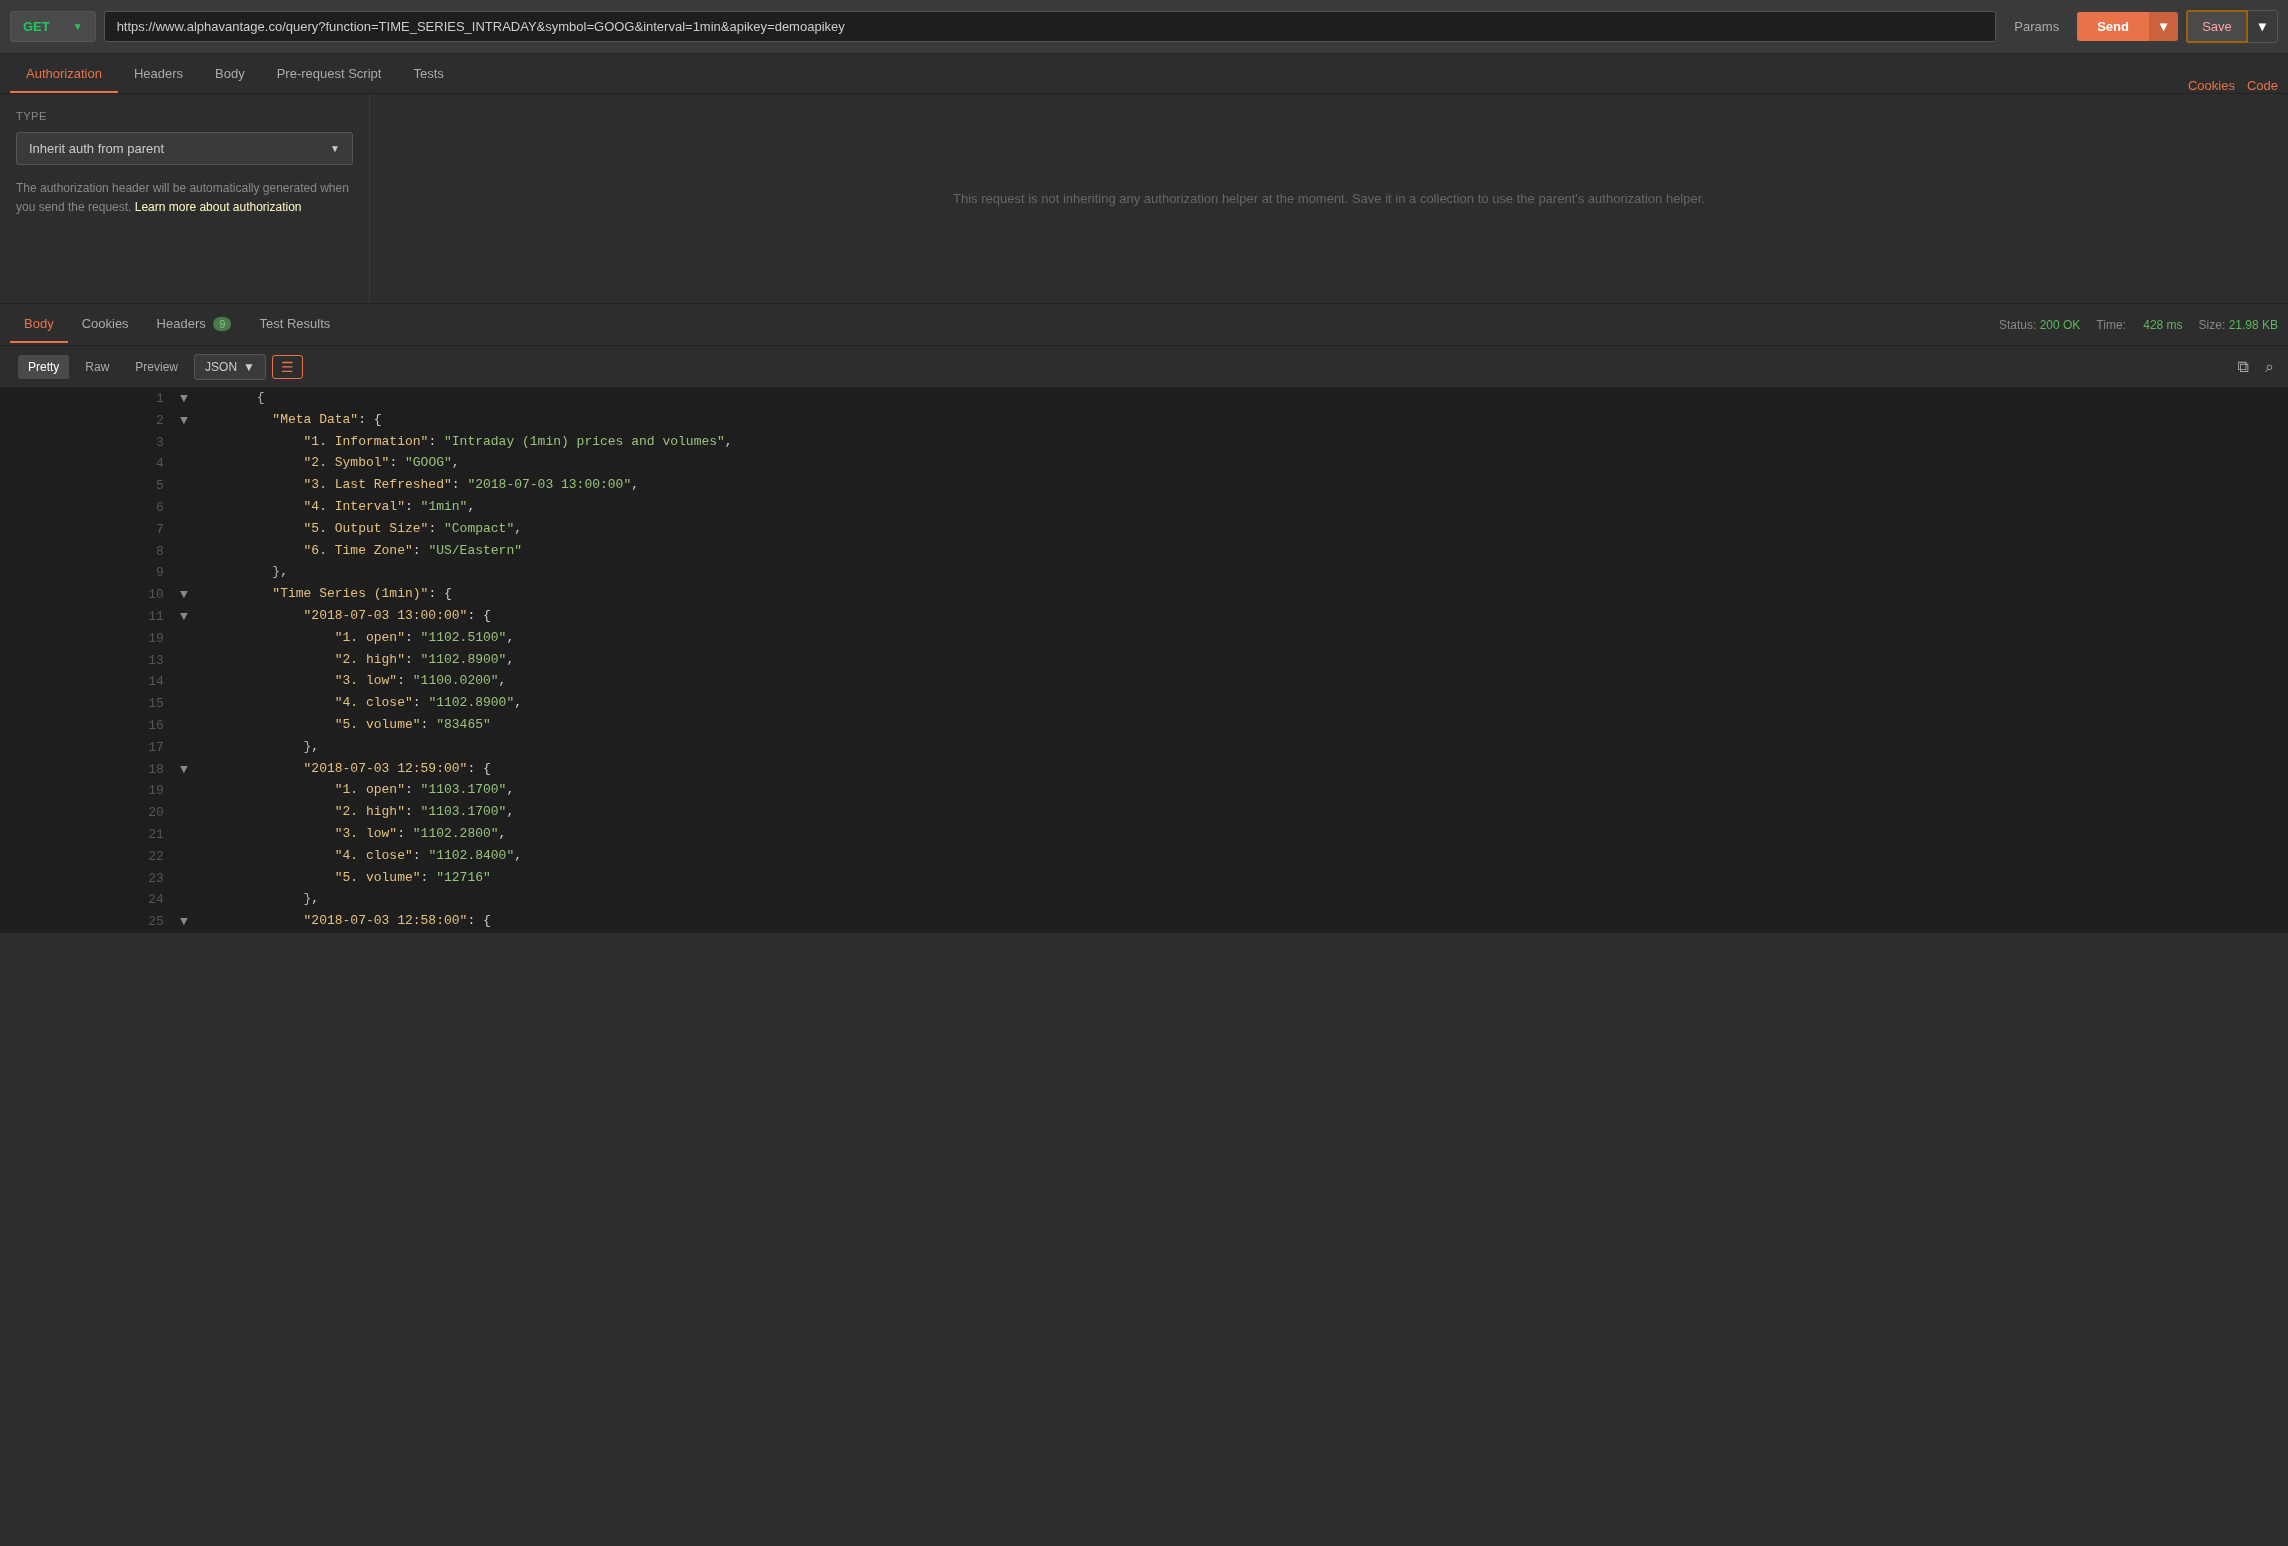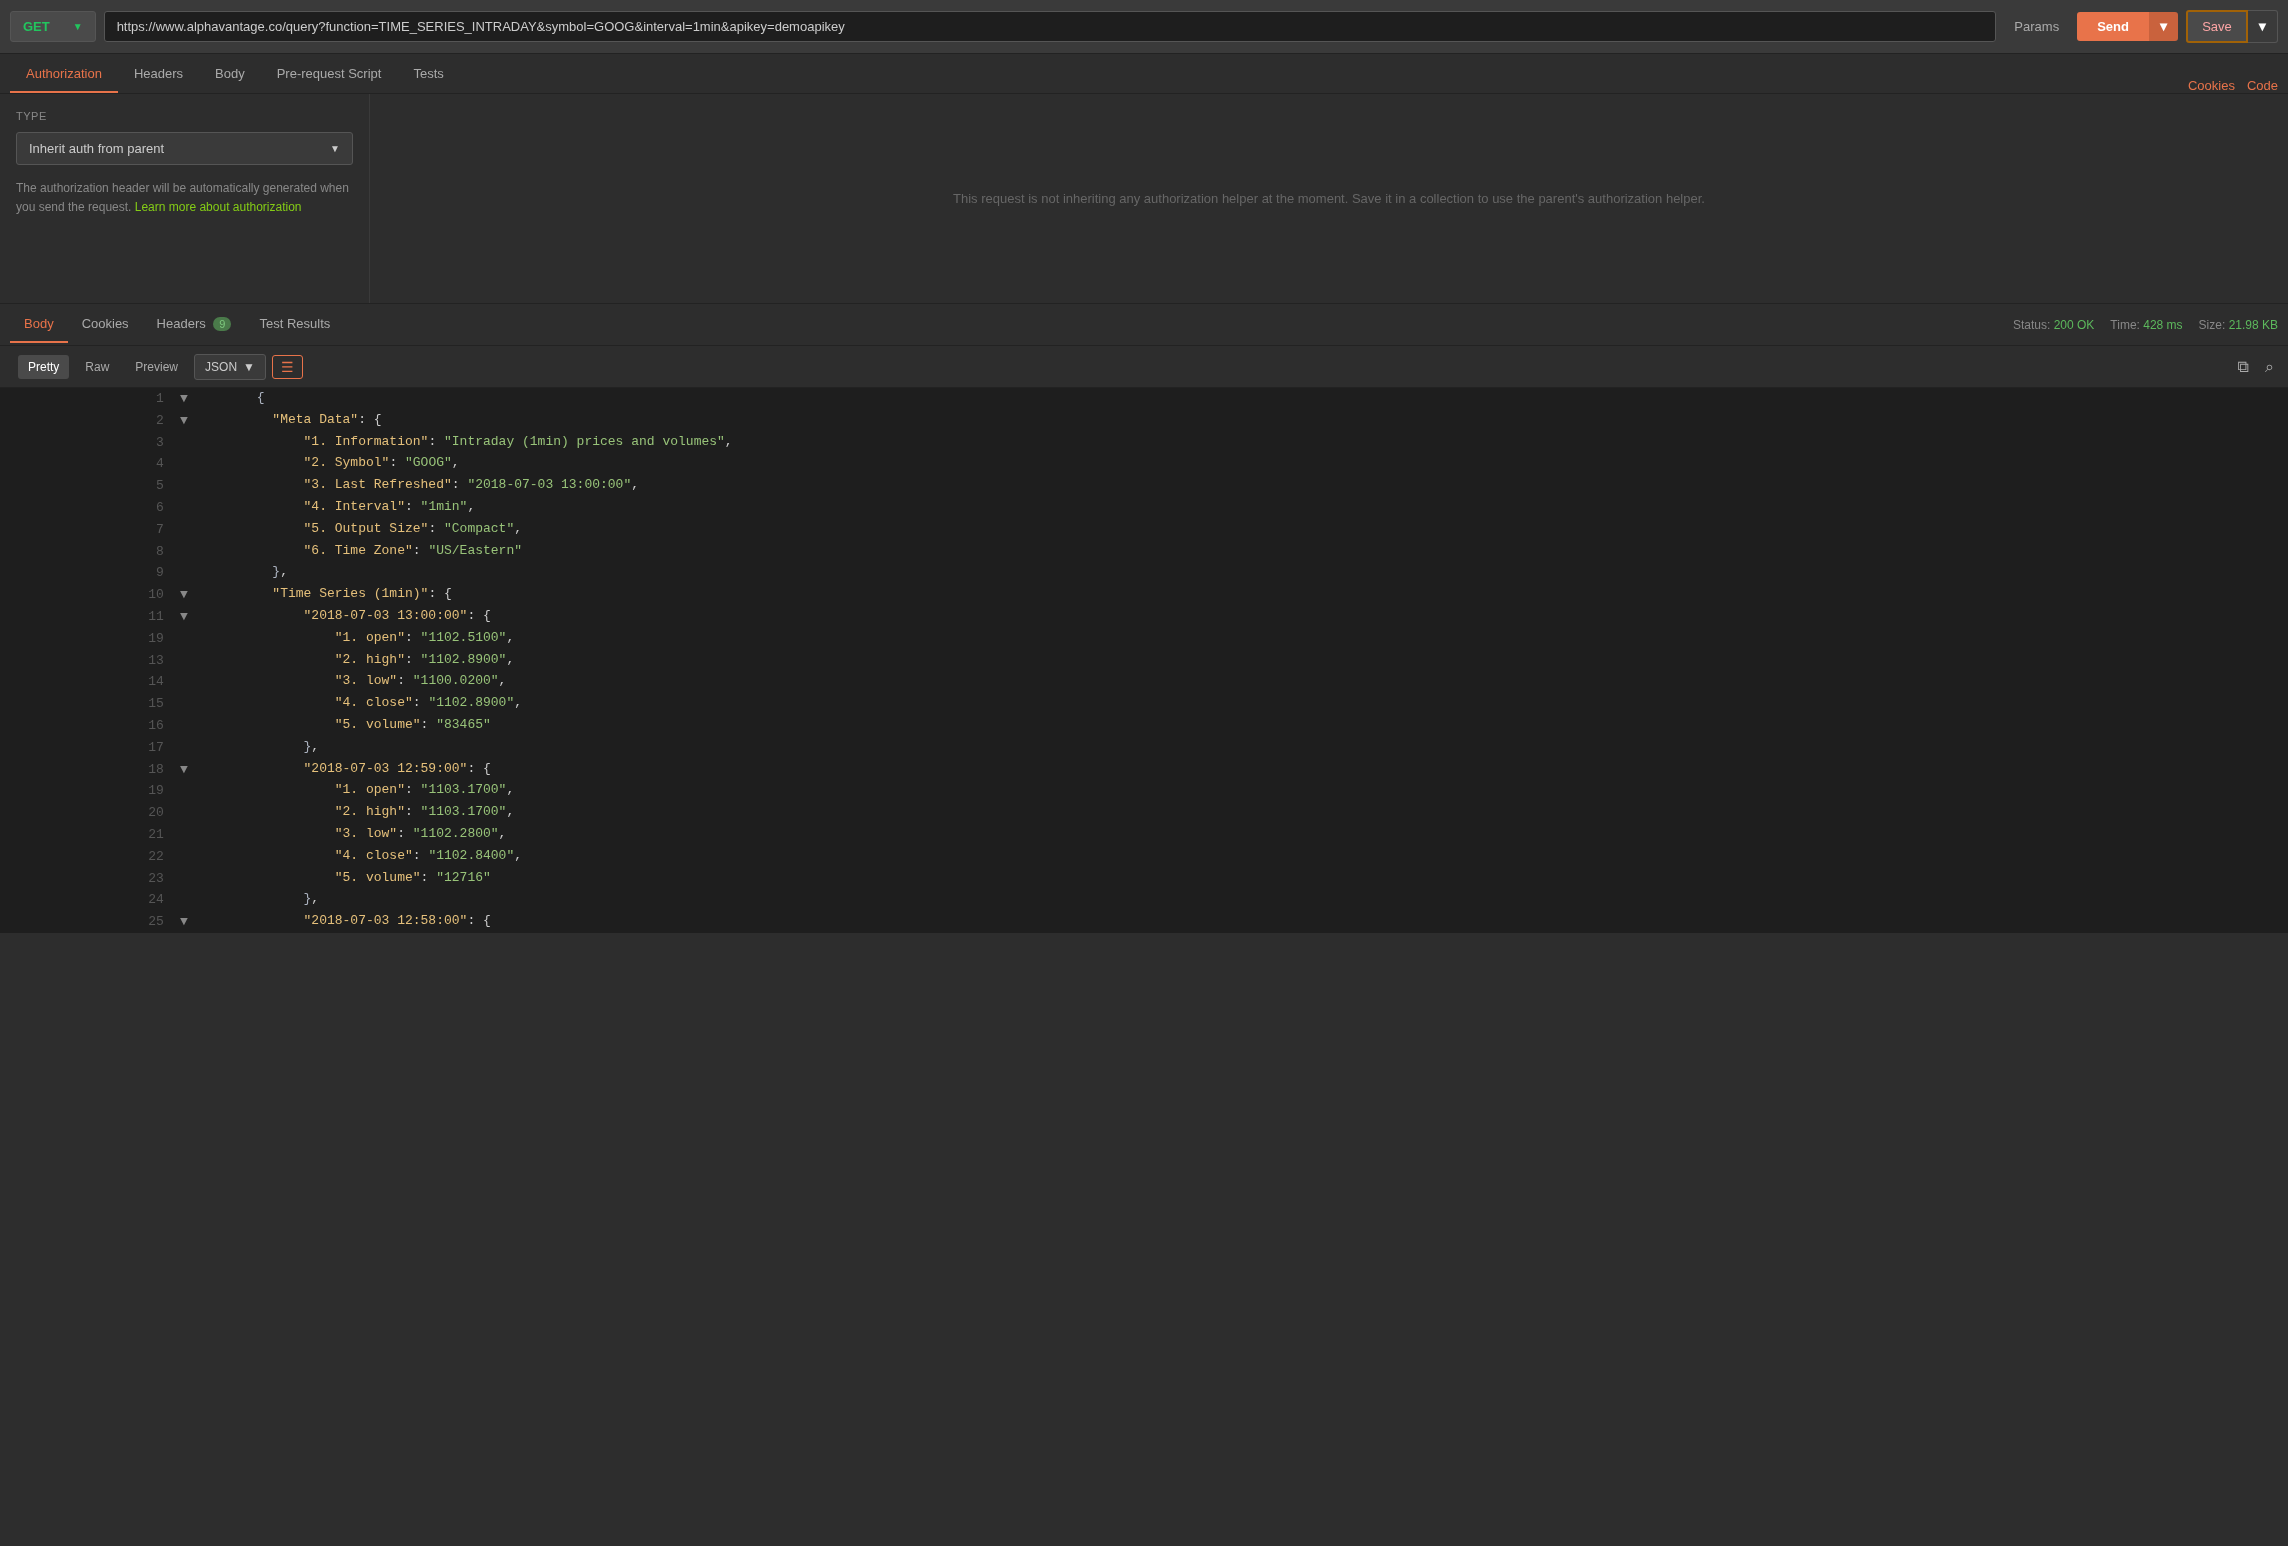--- a/index.html
+++ b/index.html
@@ -169,21 +169,21 @@
       margin-bottom: 14px;
     }
 
     .auth-desc {
       color: #888;
       font-size: 12px;
       line-height: 1.6;
     }
 
     .auth-link {
-      color: #84cc16;
+      color: #fef9c3;
       cursor: pointer;
       text-decoration: none;
     }
 
     .auth-right {
       flex: 1;
       display: flex;
       align-items: center;
       justify-content: center;
       color: #666;
@@ -226,21 +226,21 @@
 
     .resp-status {
       margin-left: auto;
       display: flex;
       gap: 16px;
       font-size: 12px;
       color: #888;
     }
 
     .status-ok { color: #5cb85c; }
-    .status-time { color: #5cb85c; }
+    .status-time { color: #5cb85c; margin-left: 14px; }
     .status-size { color: #5cb85c; }
 
     
     .format-bar {
       background: #2d2d2d;
       display: flex;
       align-items: center;
       padding: 6px 10px;
       border-bottom: 1px solid #222;
       gap: 6px;

